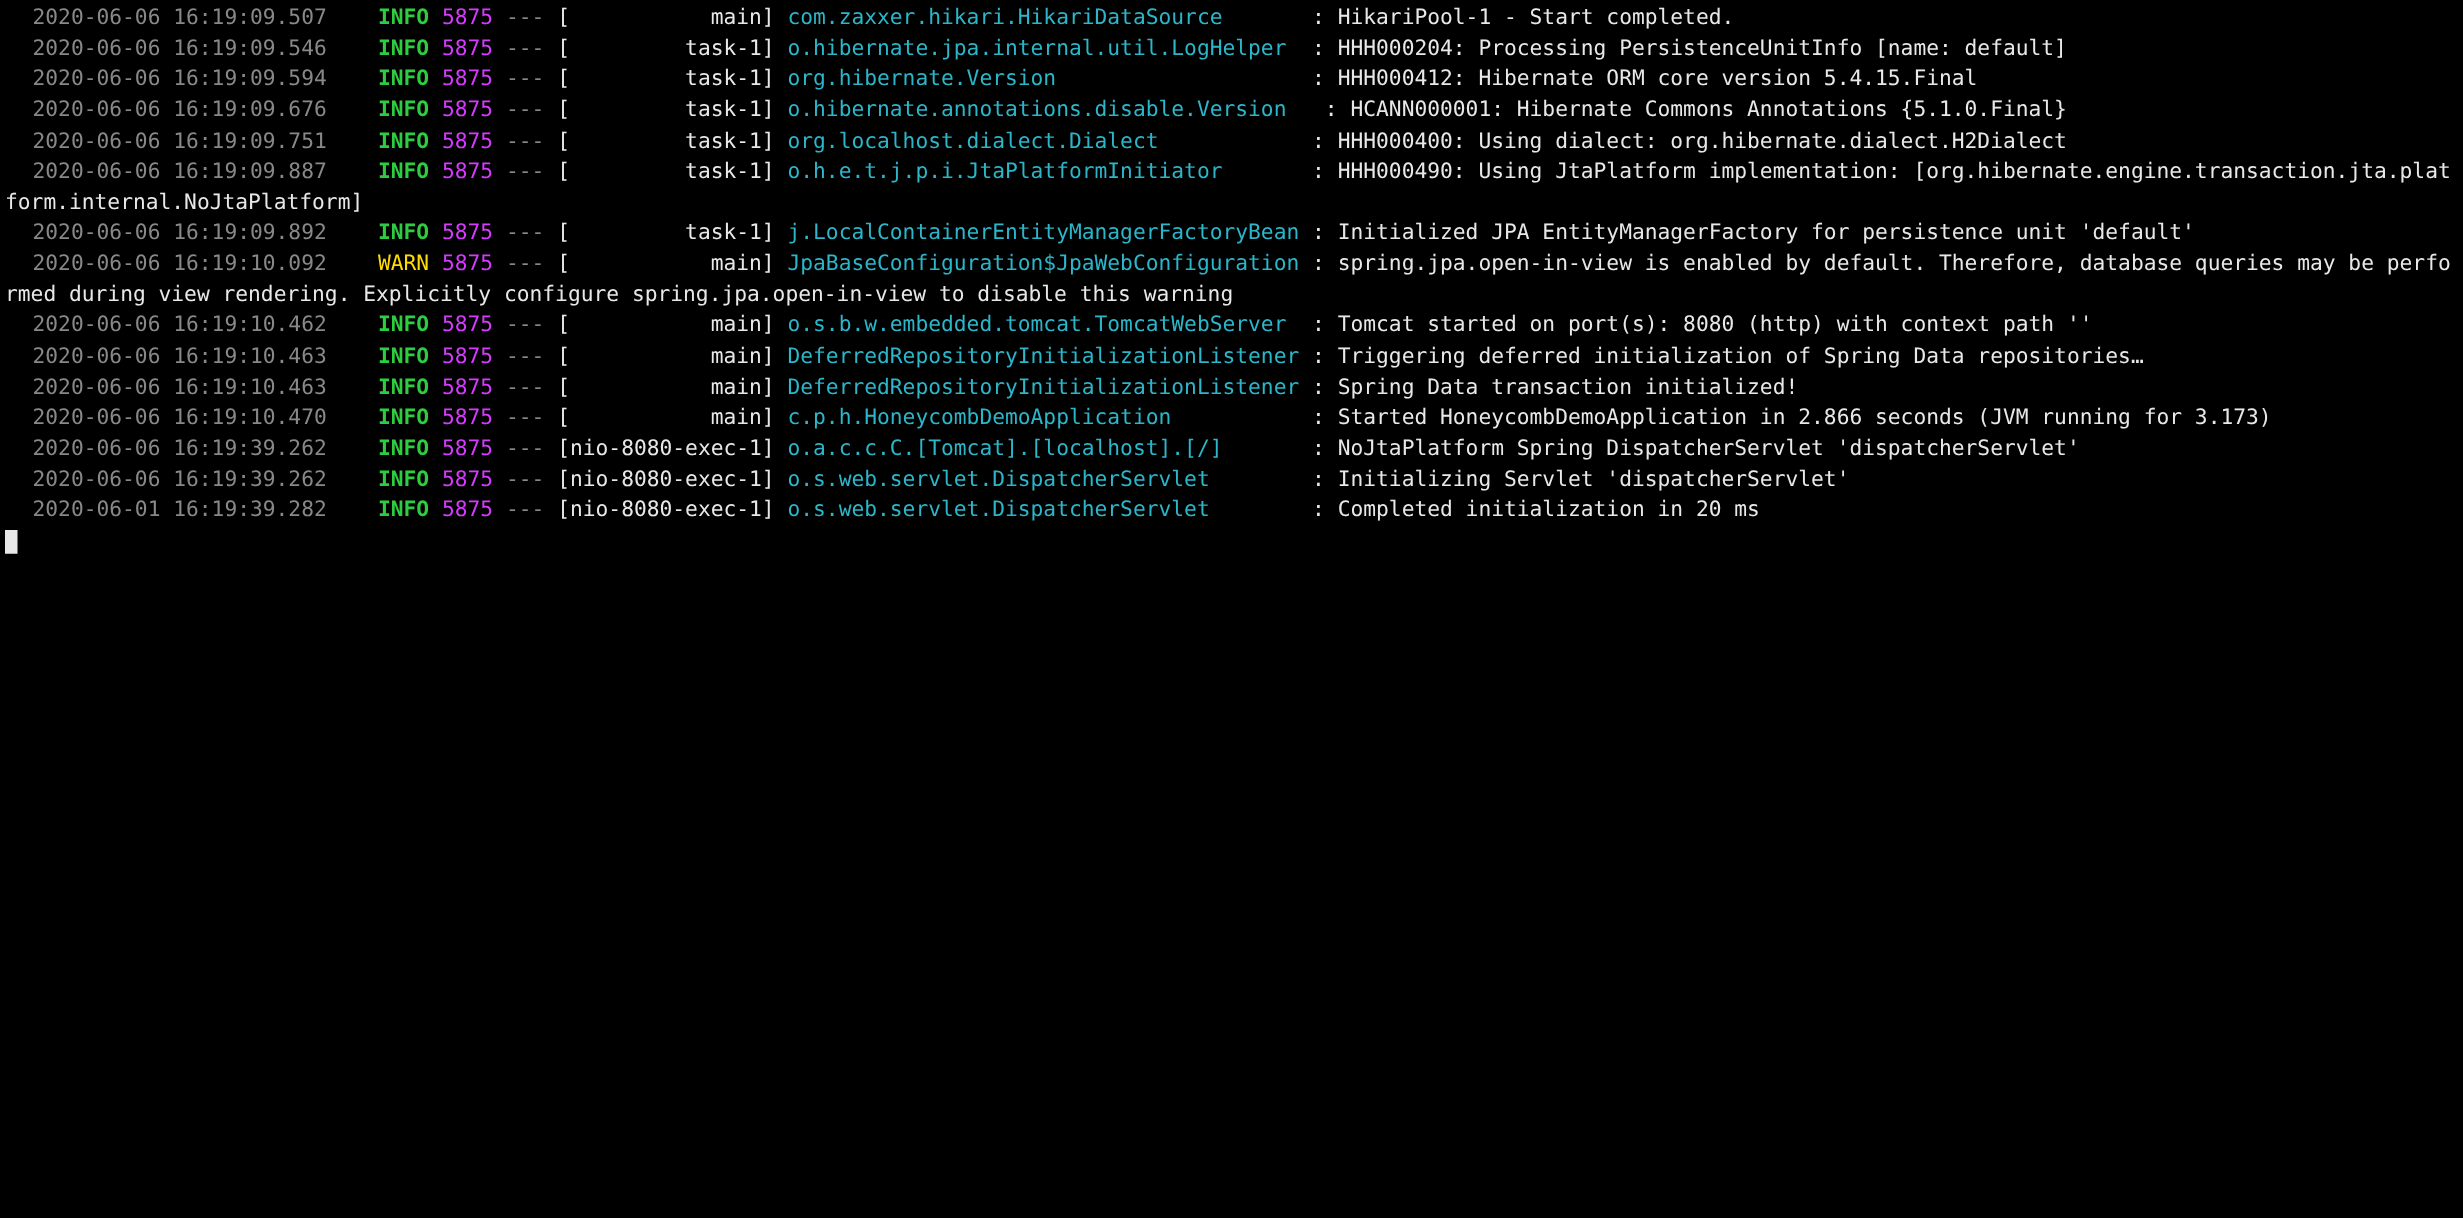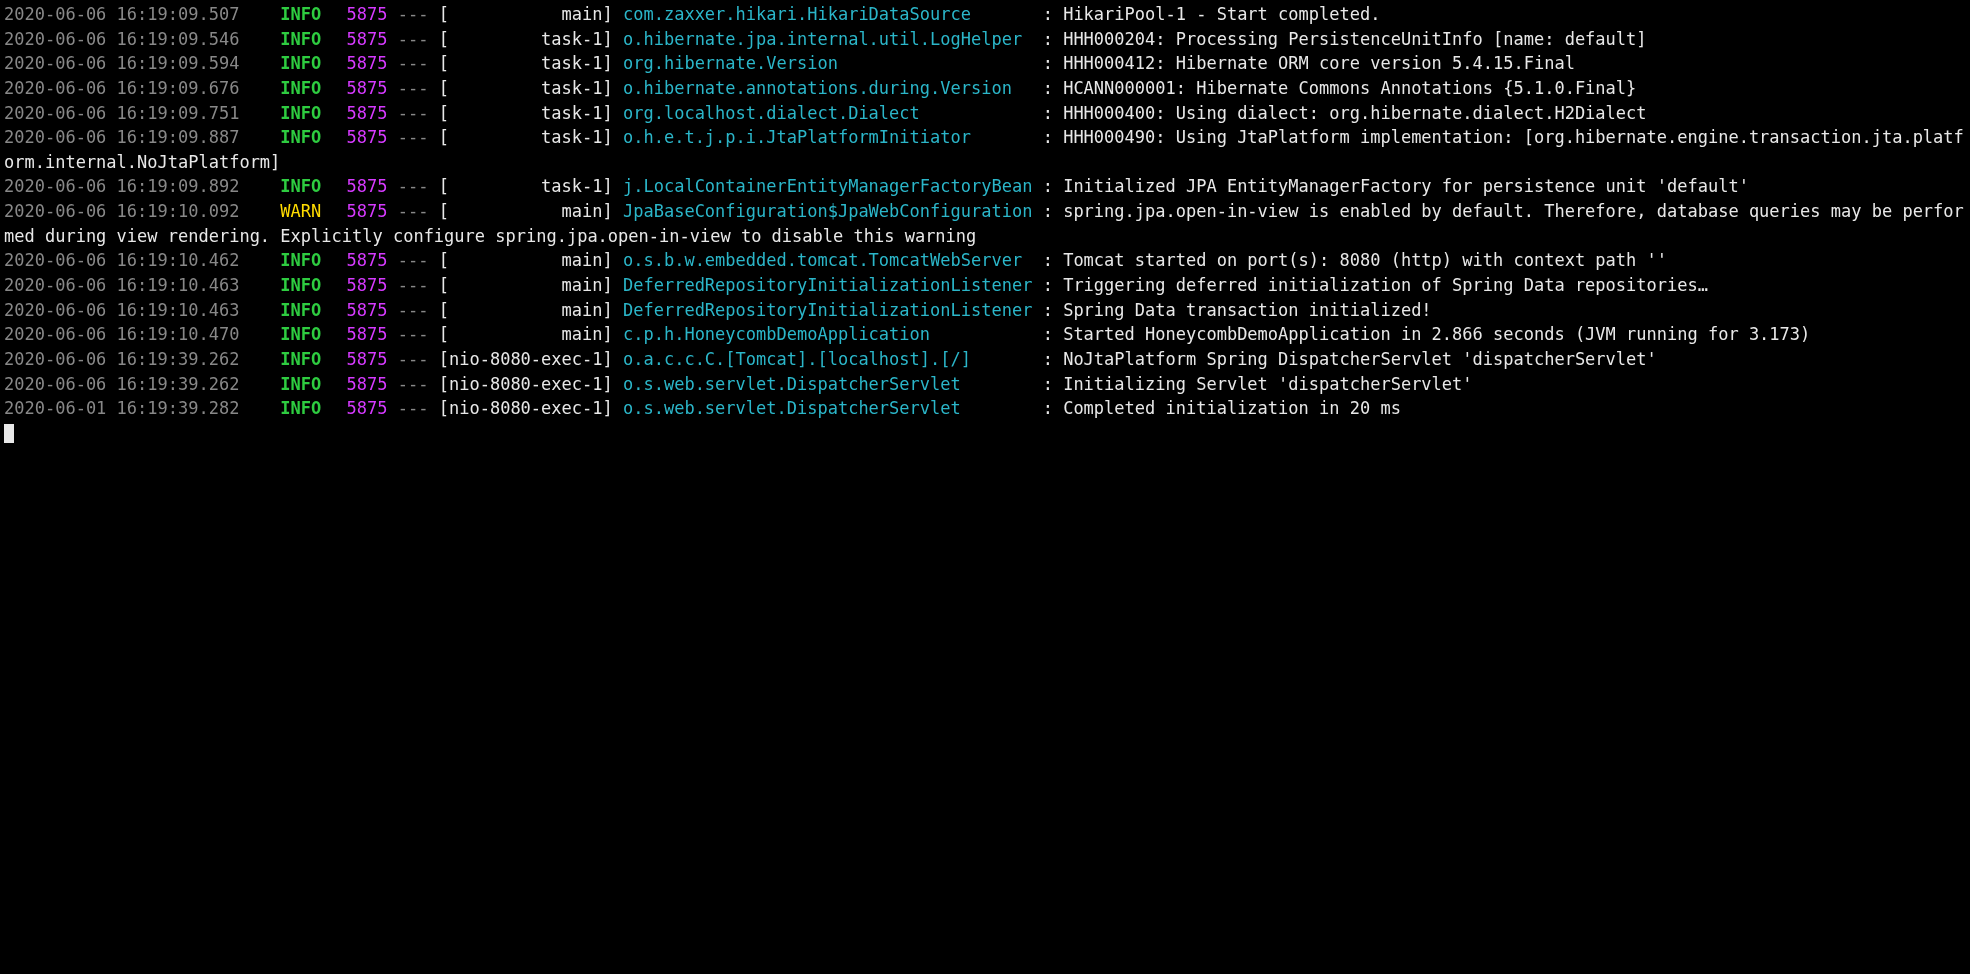--- a/index.html
+++ b/index.html
@@ -10,44 +10,44 @@
     font-family: "Menlo", "Consolas", "DejaVu Sans Mono", "Liberation Mono", monospace;
     font-size: 17px;
     line-height: 1.45;
     width: 1970px;
   }
   .log-area {
     white-space: pre-wrap;
     word-break: break-all;
     padding: 2px 4px;
   }
-  .ts     { color: #888; }
+  .ts     { color: #888; margin-left: 22px; }
   .info   { color: #2ecc40; font-weight: bold; }
   .warn   { color: #ffdc00; text-align: center; }
-  .pid    { color: #d63aff; margin-left: 15px; }
+  .pid    { color: #d63aff; }
   .dash   { color: #888; }
   .thread { color: #e8e8e8; }
   .logger { color: #2bb6c9; }
   .colon  { color: #e8e8e8; }
   .msg    { color: #e8e8e8; }
   .cursor {
     display: inline-block;
     width: 0.6em;
     height: 1.1em;
     background: #e8e8e8;
     vertical-align: text-bottom;
   }
 </style>
 </head>
 <body>
 
 <div class="log-area" id="log-area"><span class="log-line"><span class="ts">2020-06-06 16:19:09.507 </span>  <span class="info"> INFO</span> <span class="pid">5875</span> <span class="dash">---</span> <span class="thread">[           main]</span> <span class="logger">com.zaxxer.hikari.HikariDataSource      </span> <span class="colon">:</span> <span class="msg">HikariPool-1 - Start completed.</span></span>
 <span class="log-line"><span class="ts">2020-06-06 16:19:09.546 </span>  <span class="info"> INFO</span> <span class="pid">5875</span> <span class="dash">---</span> <span class="thread">[         task-1]</span> <span class="logger">o.hibernate.jpa.internal.util.LogHelper </span> <span class="colon">:</span> <span class="msg">HHH000204: Processing PersistenceUnitInfo [name: default]</span></span>
 <span class="log-line"><span class="ts">2020-06-06 16:19:09.594 </span>  <span class="info"> INFO</span> <span class="pid">5875</span> <span class="dash">---</span> <span class="thread">[         task-1]</span> <span class="logger">org.hibernate.Version                   </span> <span class="colon">:</span> <span class="msg">HHH000412: Hibernate ORM core version 5.4.15.Final</span></span>
-<span class="log-line"><span class="ts">2020-06-06 16:19:09.676 </span>  <span class="info"> INFO</span> <span class="pid">5875</span> <span class="dash">---</span> <span class="thread">[         task-1]</span> <span class="logger">o.hibernate.annotations.during.Version  </span> <span class="colon">:</span> <span class="msg">HCANN000001: Hibernate Commons Annotations {5.1.0.Final}</span></span>
+<span class="log-line"><span class="ts">2020-06-06 16:19:09.676 </span>  <span class="info"> INFO</span> <span class="pid">5875</span> <span class="dash">---</span> <span class="thread">[         task-1]</span> <span class="logger">o.hibernate.annotations.disable.Version  </span> <span class="colon">:</span> <span class="msg">HCANN000001: Hibernate Commons Annotations {5.1.0.Final}</span></span>
 <span class="log-line"><span class="ts">2020-06-06 16:19:09.751 </span>  <span class="info"> INFO</span> <span class="pid">5875</span> <span class="dash">---</span> <span class="thread">[         task-1]</span> <span class="logger">org.localhost.dialect.Dialect           </span> <span class="colon">:</span> <span class="msg">HHH000400: Using dialect: org.hibernate.dialect.H2Dialect</span></span>
 <span class="log-line"><span class="ts">2020-06-06 16:19:09.887 </span>  <span class="info"> INFO</span> <span class="pid">5875</span> <span class="dash">---</span> <span class="thread">[         task-1]</span> <span class="logger">o.h.e.t.j.p.i.JtaPlatformInitiator      </span> <span class="colon">:</span> <span class="msg">HHH000490: Using JtaPlatform implementation: [org.hibernate.engine.transaction.jta.platform.internal.NoJtaPlatform]</span></span>
 <span class="log-line"><span class="ts">2020-06-06 16:19:09.892 </span>  <span class="info"> INFO</span> <span class="pid">5875</span> <span class="dash">---</span> <span class="thread">[         task-1]</span> <span class="logger">j.LocalContainerEntityManagerFactoryBean</span> <span class="colon">:</span> <span class="msg">Initialized JPA EntityManagerFactory for persistence unit 'default'</span></span>
 <span class="log-line"><span class="ts">2020-06-06 16:19:10.092 </span>  <span class="warn"> WARN</span> <span class="pid">5875</span> <span class="dash">---</span> <span class="thread">[           main]</span> <span class="logger">JpaBaseConfiguration$JpaWebConfiguration</span> <span class="colon">:</span> <span class="msg">spring.jpa.open-in-view is enabled by default. Therefore, database queries may be performed during view rendering. Explicitly configure spring.jpa.open-in-view to disable this warning</span></span>
 <span class="log-line"><span class="ts">2020-06-06 16:19:10.462 </span>  <span class="info"> INFO</span> <span class="pid">5875</span> <span class="dash">---</span> <span class="thread">[           main]</span> <span class="logger">o.s.b.w.embedded.tomcat.TomcatWebServer </span> <span class="colon">:</span> <span class="msg">Tomcat started on port(s): 8080 (http) with context path ''</span></span>
 <span class="log-line"><span class="ts">2020-06-06 16:19:10.463 </span>  <span class="info"> INFO</span> <span class="pid">5875</span> <span class="dash">---</span> <span class="thread">[           main]</span> <span class="logger">DeferredRepositoryInitializationListener</span> <span class="colon">:</span> <span class="msg">Triggering deferred initialization of Spring Data repositories…</span></span>
 <span class="log-line"><span class="ts">2020-06-06 16:19:10.463 </span>  <span class="info"> INFO</span> <span class="pid">5875</span> <span class="dash">---</span> <span class="thread">[           main]</span> <span class="logger">DeferredRepositoryInitializationListener</span> <span class="colon">:</span> <span class="msg">Spring Data transaction initialized!</span></span>
 <span class="log-line"><span class="ts">2020-06-06 16:19:10.470 </span>  <span class="info"> INFO</span> <span class="pid">5875</span> <span class="dash">---</span> <span class="thread">[           main]</span> <span class="logger">c.p.h.HoneycombDemoApplication          </span> <span class="colon">:</span> <span class="msg">Started HoneycombDemoApplication in 2.866 seconds (JVM running for 3.173)</span></span>
 <span class="log-line"><span class="ts">2020-06-06 16:19:39.262 </span>  <span class="info"> INFO</span> <span class="pid">5875</span> <span class="dash">---</span> <span class="thread">[nio-8080-exec-1]</span> <span class="logger">o.a.c.c.C.[Tomcat].[localhost].[/]      </span> <span class="colon">:</span> <span class="msg">NoJtaPlatform Spring DispatcherServlet 'dispatcherServlet'</span></span>
 <span class="log-line"><span class="ts">2020-06-06 16:19:39.262 </span>  <span class="info"> INFO</span> <span class="pid">5875</span> <span class="dash">---</span> <span class="thread">[nio-8080-exec-1]</span> <span class="logger">o.s.web.servlet.DispatcherServlet       </span> <span class="colon">:</span> <span class="msg">Initializing Servlet 'dispatcherServlet'</span></span>

